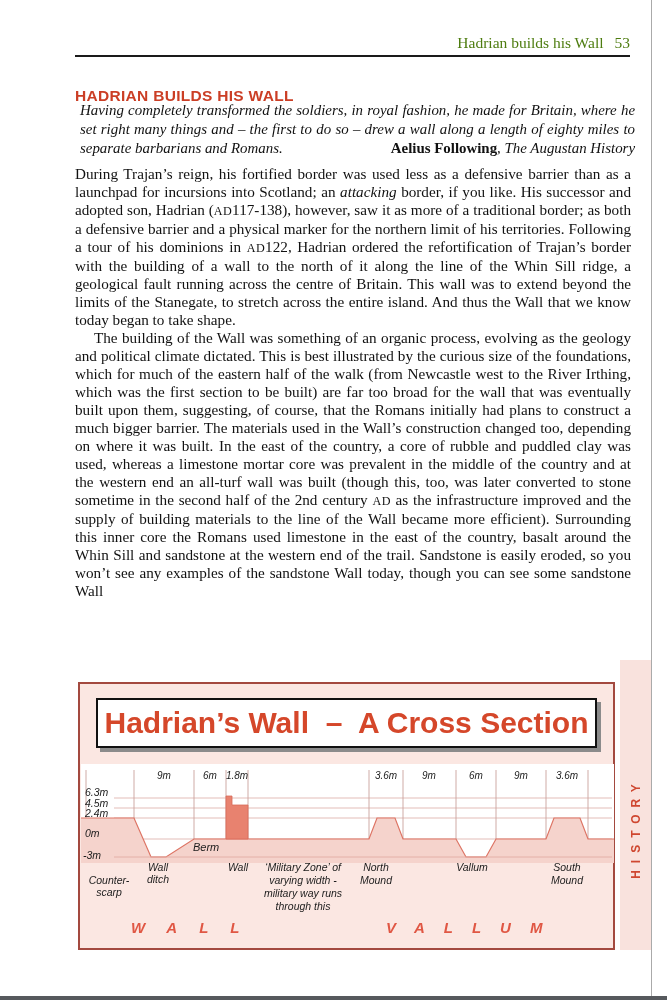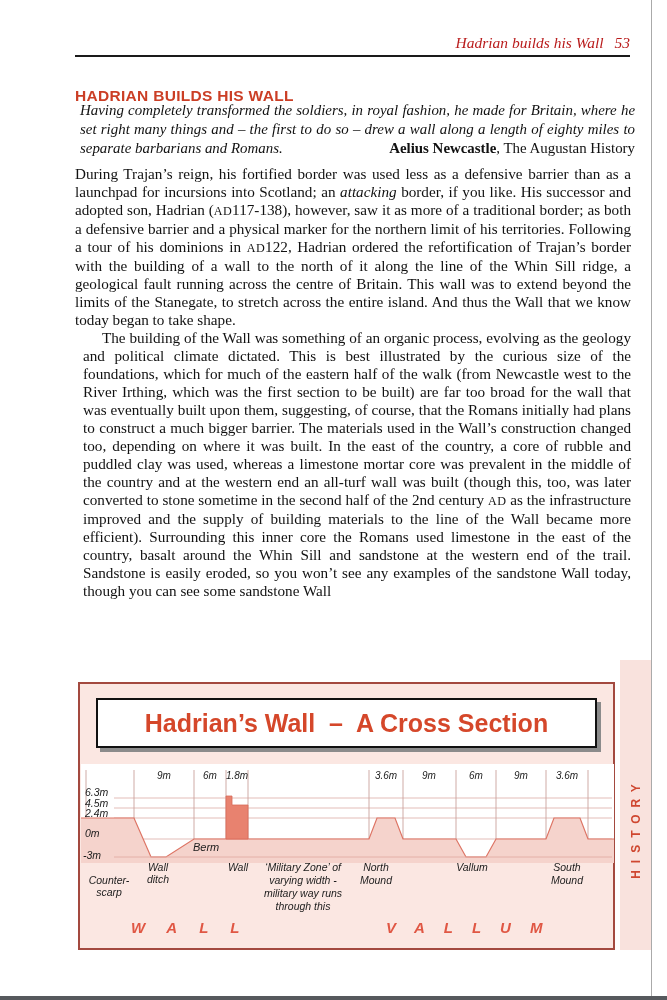--- a/index.html
+++ b/index.html
@@ -1,46 +1,46 @@
 <!DOCTYPE html>
 <html><head>
 <meta charset="utf-8">
 <style>
   html,body{margin:0;padding:0;background:#fff;}
   .page{position:relative;width:667px;height:1000px;background:#ffffff;overflow:hidden;
         font-family:"Liberation Serif", serif;color:#111;}
 
   .running-header{position:absolute;top:34px;left:75px;width:555px;text-align:right;
-        font-size:15.5px;color:#b91c1c;font-style:italic;}
+        font-size:15.5px;color:#4d7c0f;}
   .running-header .pgnum{margin-left:11px;}
   .header-rule{position:absolute;left:75px;top:55px;width:555px;height:2px;background:#1a1a1a;}
 
   .section-heading{position:absolute;left:75px;top:74px;
         font-family:"Liberation Sans", sans-serif;font-weight:bold;font-size:15.5px;
         letter-spacing:.3px;color:#cb3e25;}
 
   .quote{position:absolute;left:80px;top:101px;width:555px;font-style:italic;
         font-size:14.9px;line-height:19.2px;text-align:justify;}
   .quote-attr{position:absolute;right:0;bottom:0;font-style:normal;}
   .quote-attr .attr-name{font-weight:bold;}
-  .quote-attr .attr-work{}
+  .quote-attr .attr-work{font-style:italic;}
 
   .body-text{position:absolute;left:75px;top:165px;width:556px;
         font-size:15.2px;line-height:18px;text-align:justify;}
   .body-text p{margin:0;}
-  .body-text p.indent{text-indent:19px;margin-left:8px;}
+  .body-text p.indent{text-indent:19px;}
   .seg-i{font-style:italic;}
   .seg-sc{font-size:0.8em;letter-spacing:.4px;}
 
   .figure{position:absolute;left:78px;top:682px;width:537px;height:268px;box-sizing:border-box;
         background:#fbe7e2;border:2px solid #a3493f;}
   .figure-title-box{position:absolute;left:16px;top:14px;width:501px;height:50px;box-sizing:border-box;
         background:#ffffff;border:2px solid #111;box-shadow:4px 4px 0 #8b8b8b;
         display:flex;align-items:center;justify-content:center;}
-  .figure-title{font-family:"Liberation Sans", sans-serif;font-weight:bold;font-size:25px;
+  .figure-title{font-family:"Liberation Sans", sans-serif;font-weight:bold;font-size:30px;
         color:#d5472a;white-space:pre;margin:0;}
   .figure svg{position:absolute;left:1px;top:72px;}
 
   svg text{font-family:"Liberation Sans", sans-serif;font-style:italic;fill:#1c1c1c;}
   .dim{font-size:10px;text-anchor:middle;}
   .yax{font-size:10.5px;}
   .feat{font-size:10.5px;text-anchor:middle;}
   .berm{font-size:11px;}
   .zone{font-size:15px;font-weight:bold;fill:#e05744;}
   .zone-wall{letter-spacing:22px;}
@@ -62,21 +62,21 @@
 
   <div class="running-header">
     <span>Hadrian builds his Wall</span><span class="pgnum">53</span>
   </div>
   <div class="header-rule"></div>
 
   <h2 class="section-heading">HADRIAN BUILDS HIS WALL</h2>
 
   <div class="quote">
     <span>Having completely transformed the soldiers, in royal fashion, he made for Britain, where he set right many things and – the first to do so – drew a wall along a length of eighty miles to separate barbarians and Romans.</span>
-    <span class="quote-attr"><span class="attr-name">Aelius Newcastle</span><span class="attr-work">, The Augustan History</span></span>
+    <span class="quote-attr"><span class="attr-name">Aelius Following</span><span class="attr-work">, The Augustan History</span></span>
   </div>
 
   <div class="body-text">
     <p><span>During Trajan’s reign, his fortified border was used less as a defensive barrier than as a launchpad for incursions into Scotland; an </span><span class="seg-i">attacking</span><span> border, if you like. His successor and adopted son, Hadrian (</span><span class="seg-sc">AD</span><span>117-138), however, saw it as more of a traditional border; as both a defensive barrier and a physical marker for the northern limit of his territories. Following a tour of his dominions in </span><span class="seg-sc">AD</span><span>122, Hadrian ordered the refortification of Trajan’s border with the building of a wall to the north of it along the line of the Whin Sill ridge, a geological fault running across the centre of Britain. This wall was to extend beyond the limits of the Stanegate, to stretch across the entire island. And thus the Wall that we know today began to take shape.</span></p>
     <p class="indent"><span>The building of the Wall was something of an organic process, evolving as the geology and political climate dictated. This is best illustrated by the curious size of the foundations, which for much of the eastern half of the walk (from Newcastle west to the River Irthing, which was the first section to be built) are far too broad for the wall that was eventually built upon them, suggesting, of course, that the Romans initially had plans to construct a much bigger barrier. The materials used in the Wall’s construction changed too, depending on where it was built. In the east of the country, a core of rubble and puddled clay was used, whereas a limestone mortar core was prevalent in the middle of the country and at the western end an all-turf wall was built (though this, too, was later converted to stone sometime in the second half of the 2nd century </span><span class="seg-sc">AD</span><span> as the infrastructure improved and the supply of building materials to the line of the Wall became more efficient). Surrounding this inner core the Romans used limestone in the east of the country, basalt around the Whin Sill and sandstone at the western end of the trail. Sandstone is easily eroded, so you won’t see any examples of the sandstone Wall today, though you can see some sandstone Wall</span></p>
   </div>
 
   <div class="figure">
     <div class="figure-title-box">
       <h1 class="figure-title">Hadrian’s Wall  –  A Cross Section</h1>

